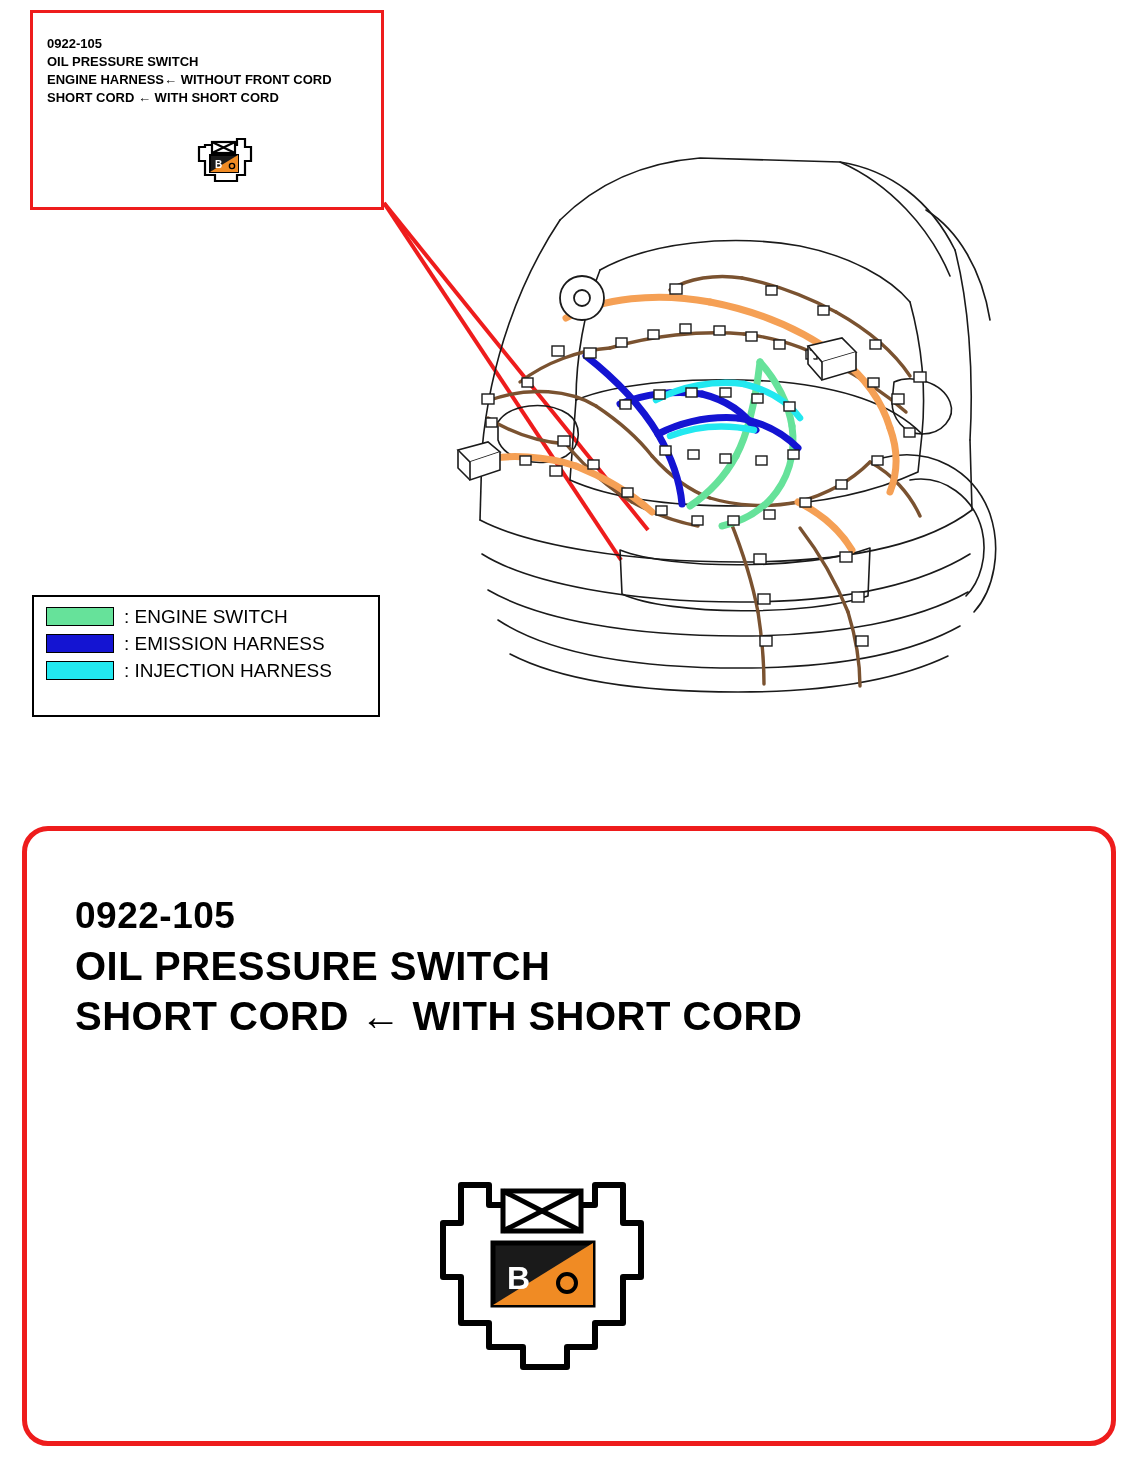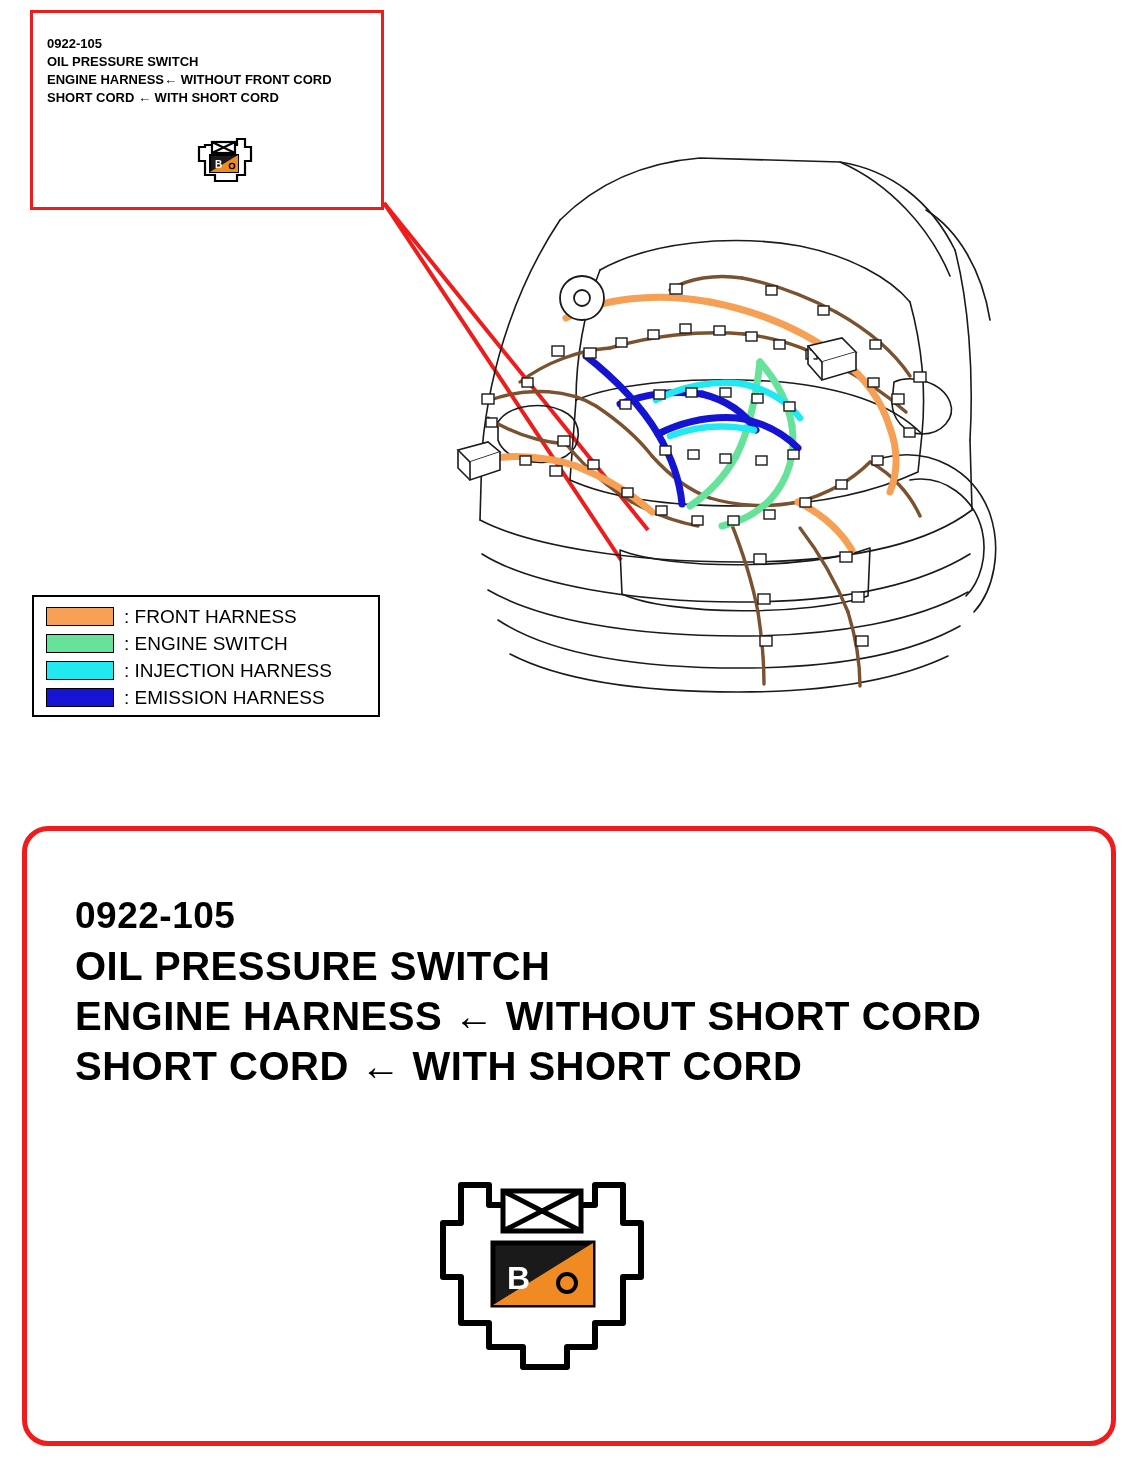--- a/index.html
+++ b/index.html
@@ -146,34 +146,30 @@
   </svg>
 </div>
 
 <svg style="position:absolute; left:0; top:0; width:1138px; height:830px; pointer-events:none;">
   <line x1="384" y1="203" x2="621" y2="560" stroke="#ee1c1c" stroke-width="4"></line>
   <line x1="384" y1="203" x2="648" y2="530" stroke="#ee1c1c" stroke-width="4"></line>
 </svg>
 
 <div id="legend">
   <div class="legend-row">
-    <span class="legend-swatch" style="background:#F5A055"></span>
-    <span class="legend-label">: FRONT HARNESS</span>
-  </div>
-  <div class="legend-row">
     <span class="legend-swatch" style="background:#66E29A"></span>
     <span class="legend-label">: ENGINE SWITCH</span>
+  </div>
+  <div class="legend-row">
+    <span class="legend-swatch" style="background:#1414D2"></span>
+    <span class="legend-label">: EMISSION HARNESS</span>
   </div>
   <div class="legend-row">
     <span class="legend-swatch" style="background:#22E8F0"></span>
     <span class="legend-label">: INJECTION HARNESS</span>
-  </div>
-  <div class="legend-row">
-    <span class="legend-swatch" style="background:#1414D2"></span>
-    <span class="legend-label">: EMISSION HARNESS</span>
   </div>
 </div>
 
 <svg id="vehicle-figure" viewBox="0 0 640 580">
   <g fill="none" stroke="#1a1a1a" stroke-width="1.6" stroke-linejoin="round" stroke-linecap="round">
 
     <path d="M190 70 C230 30 280 12 330 8 L470 12 C520 20 560 50 585 100"></path>
     <path d="M190 70 C150 130 120 210 112 300"></path>
     <path d="M585 100 C598 150 604 220 600 290"></path>
     <path d="M112 300 L110 370"></path>
@@ -330,21 +326,20 @@
     <path d="M88 300 L118 292 L130 302 L100 312 Z"></path>
     <path d="M100 312 L100 330 L130 320 L130 302"></path>
     <path d="M88 300 L88 318 L100 330"></path>
   </g>
 </svg>
 
 <div id="callout-big">
   <div class="big-text">
     <div class="line-code">0922-105</div>
     <div>OIL PRESSURE SWITCH</div>
-    <div>ENGINE HARNESS ← WITHOUT SHORT CORD</div>
     <div>SHORT CORD ← WITH SHORT CORD</div>
   </div>
 
   <svg class="conn-big" viewBox="0 0 230 230">
     <g stroke="#000" stroke-width="6" fill="#ffffff" stroke-linejoin="round">
       <path d="M62 44 L168 44 L168 24 L196 24 L196 62 L214 62 L214 116 L196 116 L196 162 L168 162 L168 186 L140 186 L140 206 L96 206 L96 186 L62 186 L62 162 L34 162 L34 116 L16 116 L16 62 L34 62 L34 24 L62 24 Z"></path>
     </g>
     <g stroke="#000" stroke-width="5" fill="#ffffff">
       <rect x="76" y="30" width="78" height="40"></rect>
       <line x1="76" y1="30" x2="154" y2="70"></line>

